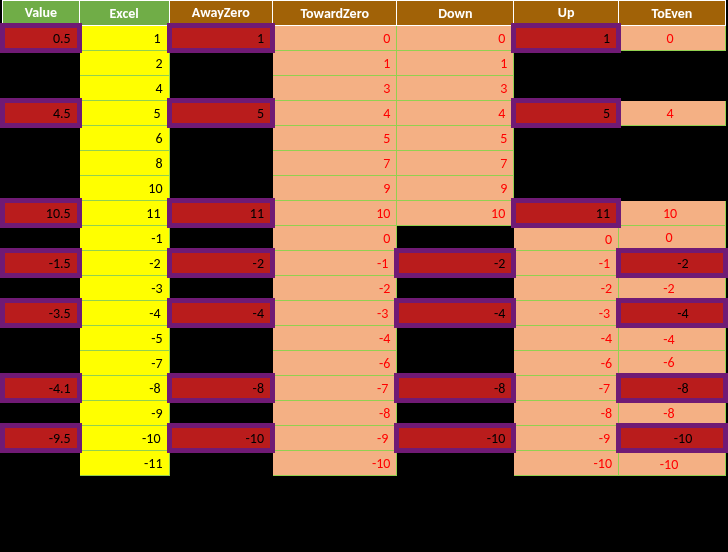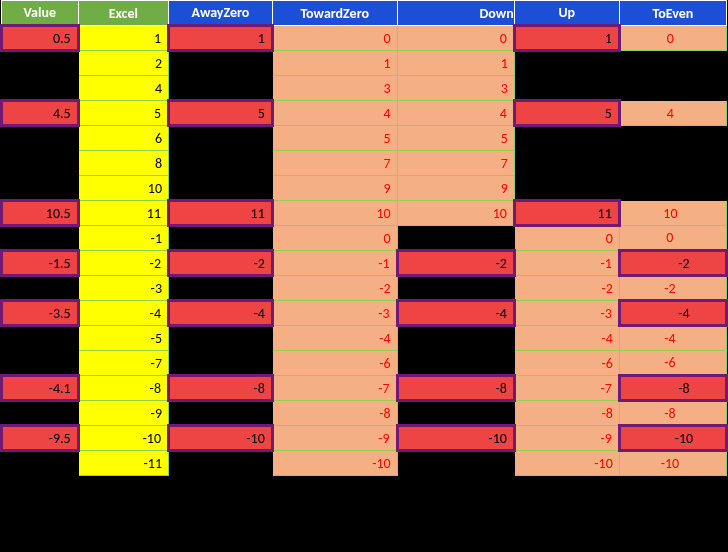--- a/index.html
+++ b/index.html
@@ -25,31 +25,31 @@
     padding: 0 6px 0 0;
     border: 1px solid #888;
   }
   .hdr {
     text-align: center;
     font-weight: bold;
     color: #fff;
     padding: 0;
   }
   .hdr-green { background: #70ad47; border: 1px solid #fff; }
-  .hdr-orange { background: #1d4ed8; border: 1px solid #fff; }
+  .hdr-orange { background: #a16207; border: 1px solid #fff; }
   .c-value { width: 78px; }
   .c-excel { width: 96px; }
   .c-away  { width: 108px; }
   .c-toward{ width: 130px; }
-  .c-down  { width: 123px; text-align: right; }
+  .c-down  { width: 123px; }
   .c-up    { width: 110px; }
   .c-toeven{ width: 112px; text-align: center; }
 
   .bg-yellow { background: #ffff00; color: #000; border: 1px solid #92d050; }
-  .bg-mint   { background: #ef4444; color: #000; border: 3px solid #701a75; padding-left: 28px; }
+  .bg-mint   { background: #b91c1c; color: #000; border: 5px solid #701a75; padding-left: 28px; }
   .bg-salmon { background: #f4b084; color: #ff0000; border: 1px solid #92d050; }
   .bg-black  { background: #000; border: 1px solid #000; }
 
   .divider-top { border-top: 1px solid #000; }
 </style>
 </head>
 <body>
 
 <div class="table">
   <div class="row">

